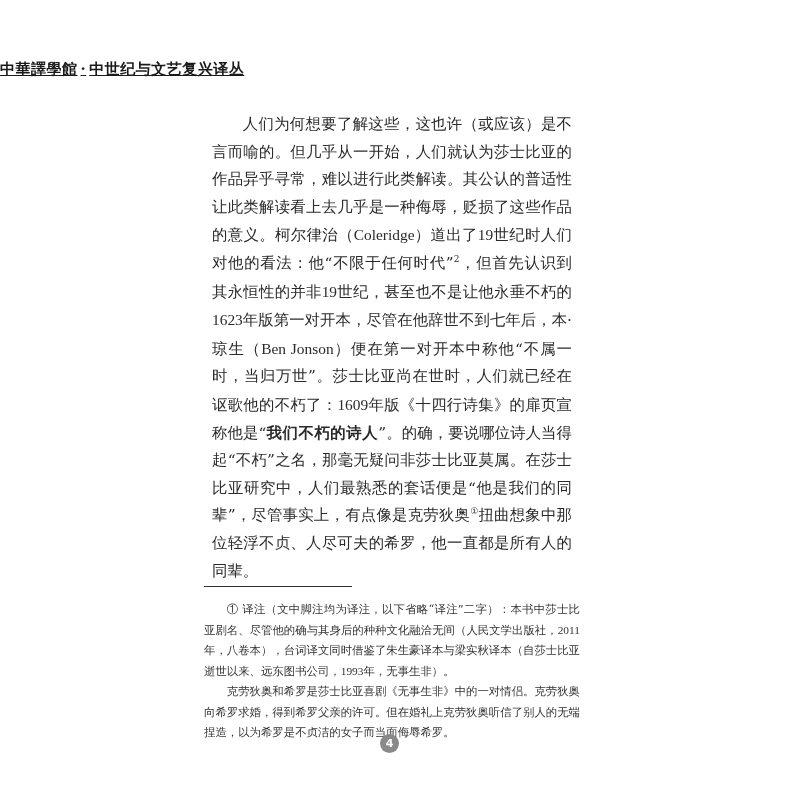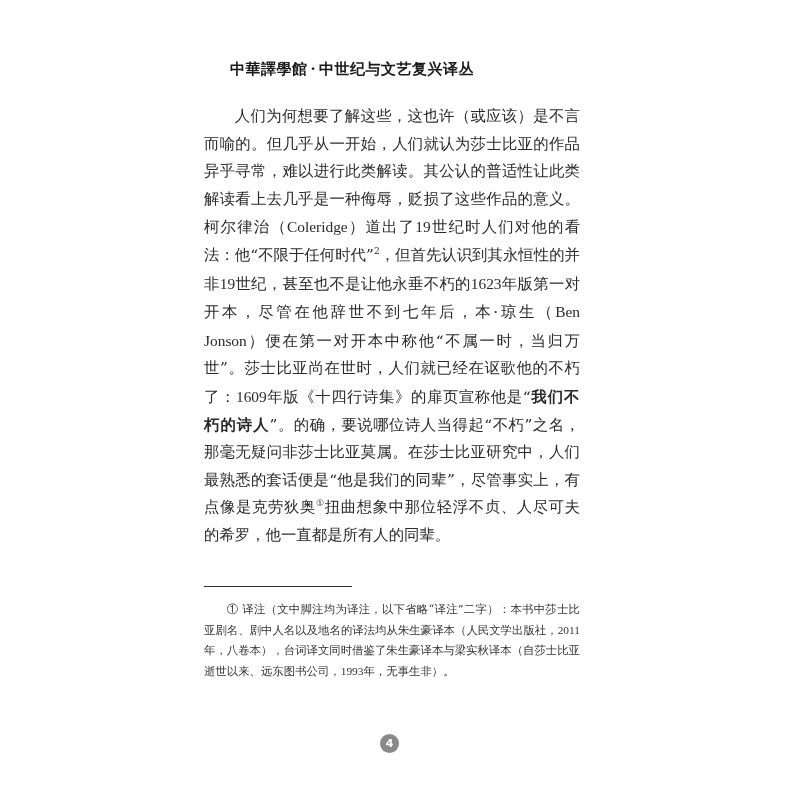--- a/index.html
+++ b/index.html
@@ -1,24 +1,24 @@
 <!DOCTYPE html>
 <html><head>
   <meta charset="utf-8">
   <style>
     html, body { margin: 0; padding: 0; background: #ffffff; }
     body { width: 800px; height: 800px; position: relative; overflow: hidden;
            font-family: "DejaVu Serif", "Liberation Serif", serif; color: #2a2a2a; }
-    .header { position: absolute; top: 60px; left: 0; width: 704px; text-align: center;
-              font-size: 15px; font-weight: bold; letter-spacing: 0.5px; color: #1a1a1a; }
+    .header { position: absolute; top: 60px; left: 0; width: 704px; 
+              font-size: 15px; font-weight: bold; letter-spacing: 0.5px; color: #1a1a1a; text-decoration: underline; }
     .header .brand { font-family: "DejaVu Serif", serif; font-weight: bold; }
     .header .dot { margin: 0 3px; }
     .body-text { position: absolute; top: 103px; left: 204px; width: 376px;
                  font-size: 15.4px; line-height: 27.6px; text-align: justify; }
-    .body-text p { margin: 0; text-indent: 2em; text-align: justify; }
+    .body-text p { margin: 8px; text-indent: 2em; text-align: justify; }
     .latin { font-family: "Liberation Serif", serif; }
     .emph { font-family: "DejaVu Sans", sans-serif; font-weight: bold; letter-spacing: 0.5px; }
     sup { font-size: 9px; line-height: 0; vertical-align: 6px; }
     .rule { position: absolute; top: 586px; left: 204px; width: 148px; height: 1px; background: #333; }
     .footnotes { position: absolute; top: 599px; left: 204px; width: 376px;
                  font-size: 11.4px; line-height: 20.5px; color: #333; }
     .footnotes p { margin: 0; text-indent: 2em; text-align: justify; }
     .page-num { position: absolute; top: 734px; left: 380px; width: 19px; height: 19px;
                 border-radius: 50%; background: #8a8a8a; color: #fff;
                 font-family: "DejaVu Sans", sans-serif; font-size: 11px; font-weight: bold;
@@ -31,16 +31,17 @@
   <span class="brand">中華譯學館</span><span class="dot">·</span><span>中世纪与文艺复兴译丛</span>
 </div>
 
 <div class="body-text">
   <p><span>人们为何想要了解这些，这也许（或应该）是不言而喻的。但几乎从一开始，人们就认为莎士比亚的作品异乎寻常，难以进行此类解读。其公认的普适性让此类解读看上去几乎是一种侮辱，贬损了这些作品的意义。柯尔律治（</span><span class="latin">Coleridge</span><span>）道出了</span><span class="latin">19</span><span>世纪时人们对他的看法：他“不限于任何时代”</span><sup>2</sup><span>，但首先认识到其永恒性的并非</span><span class="latin">19</span><span>世纪，甚至也不是让他永垂不朽的</span><span class="latin">1623</span><span>年版第一对开本，尽管在他辞世不到七年后，本·琼生（</span><span class="latin">Ben Jonson</span><span>）便在第一对开本中称他“不属一时，当归万世”。莎士比亚尚在世时，人们就已经在讴歌他的不朽了：</span><span class="latin">1609</span><span>年版《十四行诗集》的扉页宣称他是“</span><span class="emph">我们不朽的诗人</span><span>”。的确，要说哪位诗人当得起“不朽”之名，那毫无疑问非莎士比亚莫属。在莎士比亚研究中，人们最熟悉的套话便是“他是我们的同辈”，尽管事实上，有点像是克劳狄奥</span><sup>①</sup><span>扭曲想象中那位轻浮不贞、人尽可夫的希罗，他一直都是所有人的同辈。</span></p>
 </div>
 
 <div class="rule"></div>
 
 <div class="footnotes">
-  <p><span>① 译注（文中脚注均为译注，以下省略“译注”二字）：本书中莎士比亚剧名、剧中人名以及地名的译法均从朱生豪译本（人民文学出版社，</span><span class="latin">2011</span><span>年，八卷本），台词译文同时借鉴了朱生豪译本与梁实秋译本（自莎士比亚逝世以来、远东图书公司，</span><span class="latin">1993</span><span>年，无事生非）。</span></p>
+  <p><span>① 译注（文中脚注均为译注，以下省略“译注”二字）：本书中莎士比亚剧名、尽管他的确与其身后的种种文化融洽无间（人民文学出版社，</span><span class="latin">2011</span><span>年，八卷本），台词译文同时借鉴了朱生豪译本与梁实秋译本（自莎士比亚逝世以来、远东图书公司，</span><span class="latin">1993</span><span>年，无事生非）。</span></p>
+  <p><span>克劳狄奥和希罗是莎士比亚喜剧《无事生非》中的一对情侣。克劳狄奥向希罗求婚，得到希罗父亲的许可。但在婚礼上克劳狄奥听信了别人的无端捏造，以为希罗是不贞洁的女子而当面侮辱希罗。</span></p>
 </div>
 
 <div class="page-num">4</div>
 
 </body></html>

